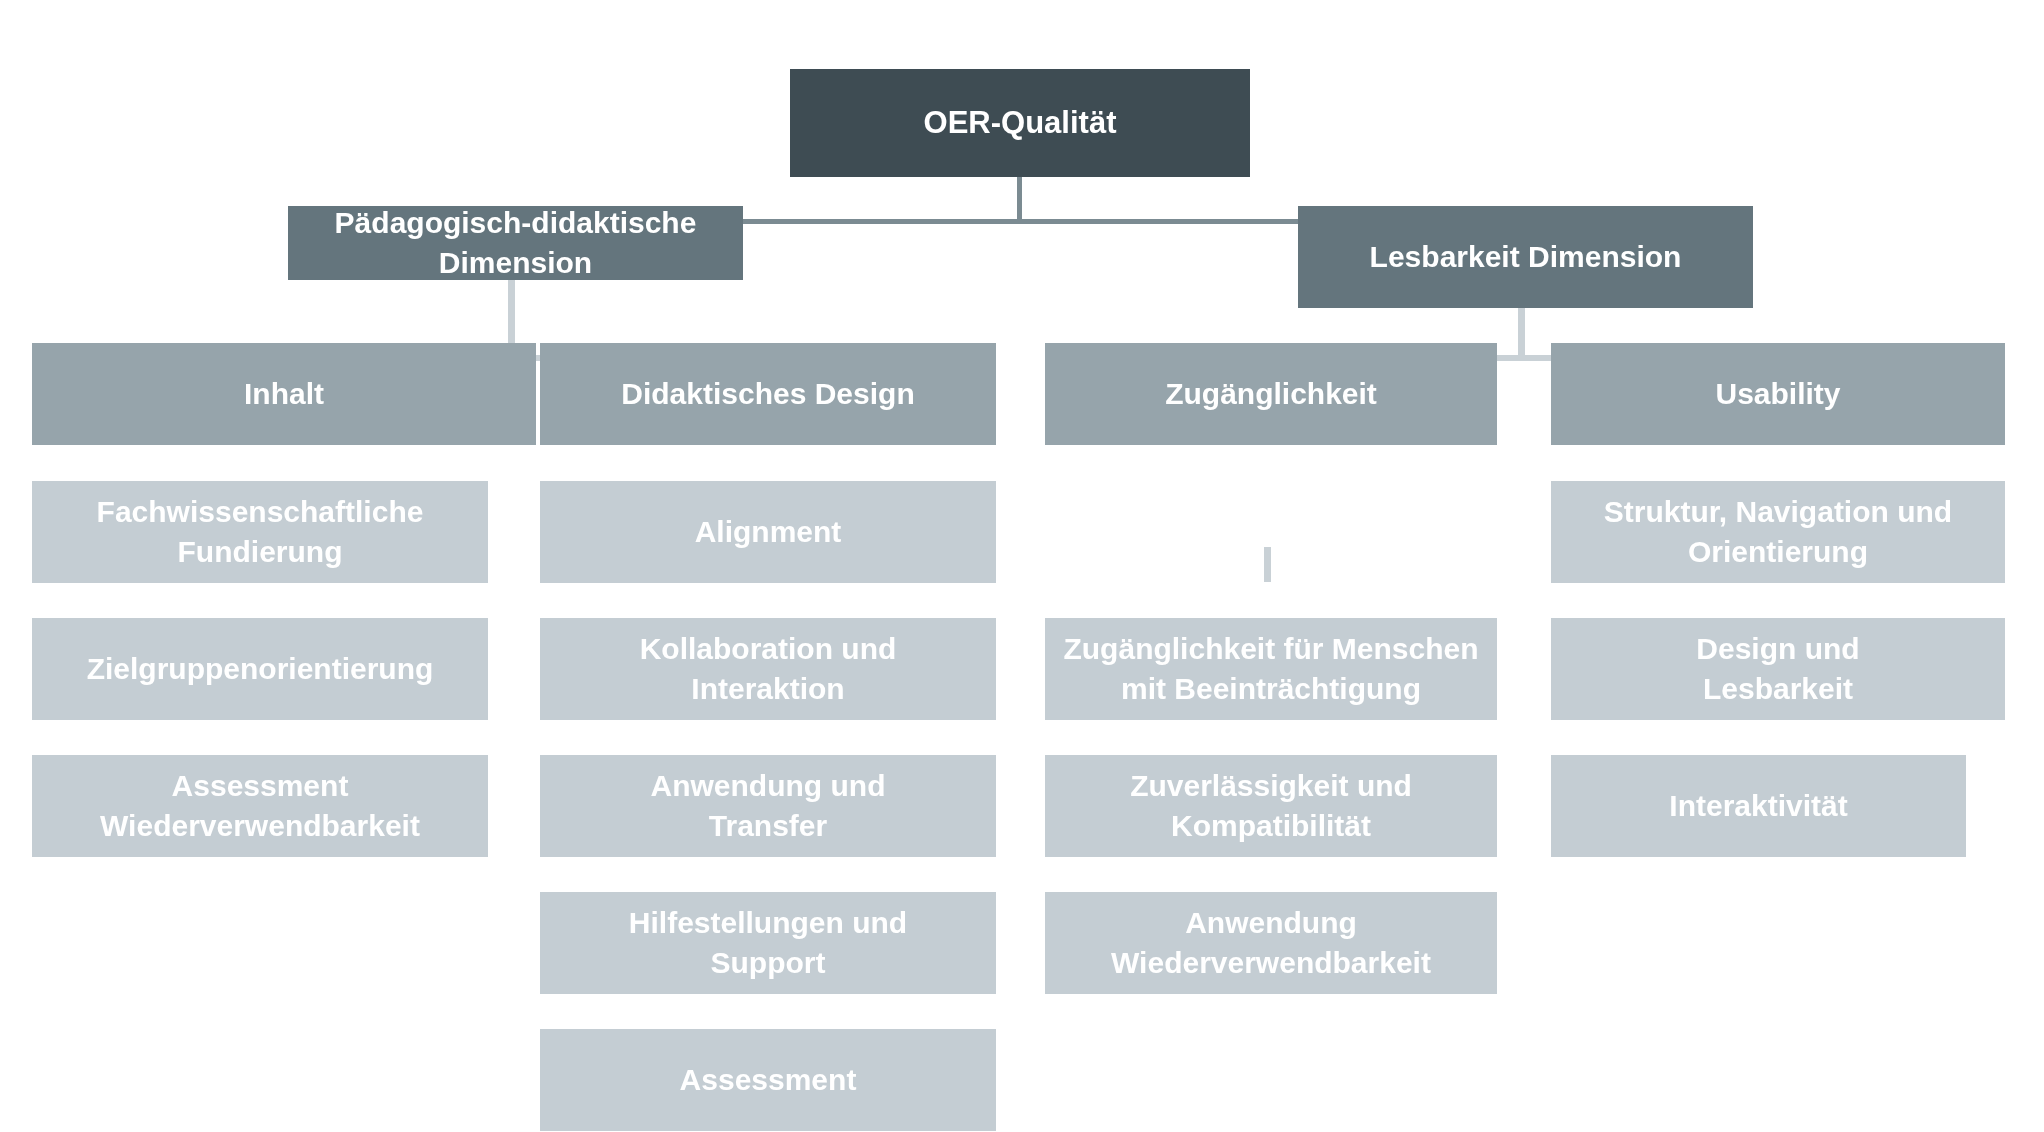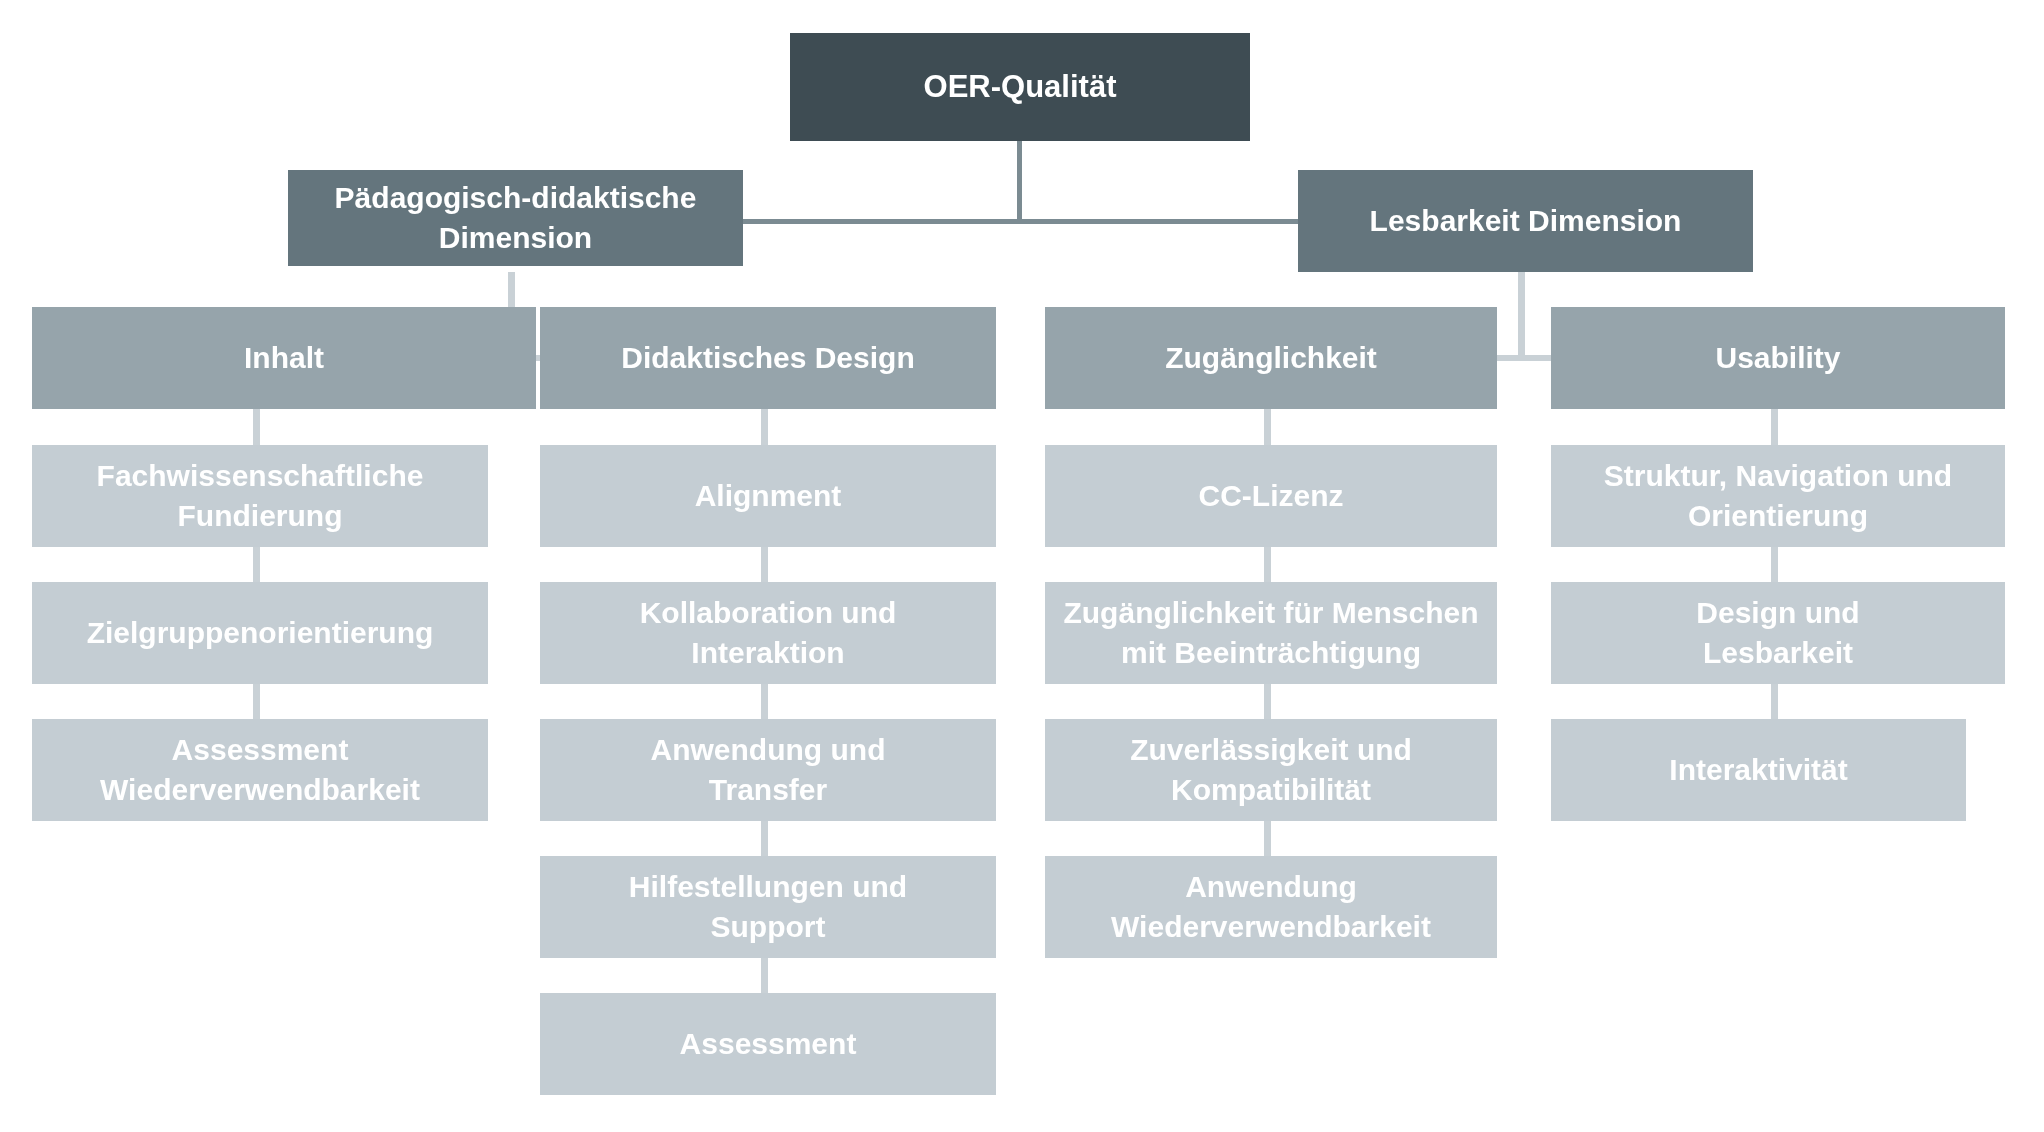--- a/index.html
+++ b/index.html
@@ -14,20 +14,21 @@
     position:absolute;
     display:flex;align-items:center;justify-content:center;
     text-align:center;
     color:var(--box-text,#fff);
     font-weight:bold;
     font-size:30px;
     line-height:40px;
     white-space:pre-line;
     padding:0 0;
     box-sizing:border-box;
+    margin-top:36px;
   }
   .root{background:var(--root-box,#3E4C53);font-size:31px;}
   .dim{background:var(--dimension-box,#64757D);}
   .cat{background:var(--category-box,#96A4AB);}
   .item{background:var(--item-box,#C4CDD3);}
   .line{position:absolute;}
   .line.dark{background:var(--connector-dark,#7B8B92);}
   .line.light{background:var(--connector-light,#C9D1D6);}
 </style>
 </head>
@@ -57,21 +58,21 @@
   <div class="line light" style="left:1264px;top:547px;width:7px;height:35px"></div>
   <div class="line light" style="left:1264px;top:684px;width:7px;height:35px"></div>
   <div class="line light" style="left:1264px;top:821px;width:7px;height:35px"></div>
 
   <div class="line light" style="left:1771px;top:409px;width:7px;height:36px"></div>
   <div class="line light" style="left:1771px;top:547px;width:7px;height:35px"></div>
   <div class="line light" style="left:1771px;top:684px;width:7px;height:35px"></div>
 
   <div class="box root" style="left:790px;top:33px;width:460px;height:108px">OER-Qualität</div>
 
-  <div class="box dim" style="left:288px;top:170px;width:455px;height:96px">Pädagogisch-didaktische
+  <div class="box dim" style="left:288px;top:170px;width:455px;height:74px">Pädagogisch-didaktische
 Dimension</div>
   <div class="box dim" style="left:1298px;top:170px;width:455px;height:102px">Lesbarkeit Dimension</div>
 
   <div class="box cat" style="left:32px;top:307px;width:504px;height:102px">Inhalt</div>
   <div class="box cat" style="left:540px;top:307px;width:456px;height:102px">Didaktisches Design</div>
   <div class="box cat" style="left:1045px;top:307px;width:452px;height:102px">Zugänglichkeit</div>
   <div class="box cat" style="left:1551px;top:307px;width:454px;height:102px">Usability</div>
 
   <div class="box item" style="left:32px;top:445px;width:456px;height:102px">Fachwissenschaftliche
 Fundierung</div>
@@ -81,21 +82,20 @@
 
   <div class="box item" style="left:540px;top:445px;width:456px;height:102px">Alignment</div>
   <div class="box item" style="left:540px;top:582px;width:456px;height:102px">Kollaboration und
 Interaktion</div>
   <div class="box item" style="left:540px;top:719px;width:456px;height:102px">Anwendung und
 Transfer</div>
   <div class="box item" style="left:540px;top:856px;width:456px;height:102px">Hilfestellungen und
 Support</div>
   <div class="box item" style="left:540px;top:993px;width:456px;height:102px">Assessment</div>
 
-  <div class="box item" style="left:1045px;top:445px;width:452px;height:102px">CC-Lizenz</div>
   <div class="box item" style="left:1045px;top:582px;width:452px;height:102px">Zugänglichkeit für Menschen
 mit Beeinträchtigung</div>
   <div class="box item" style="left:1045px;top:719px;width:452px;height:102px">Zuverlässigkeit und
 Kompatibilität</div>
   <div class="box item" style="left:1045px;top:856px;width:452px;height:102px">Anwendung
 Wiederverwendbarkeit</div>
 
   <div class="box item" style="left:1551px;top:445px;width:454px;height:102px">Struktur, Navigation und
 Orientierung</div>
   <div class="box item" style="left:1551px;top:582px;width:454px;height:102px">Design und

